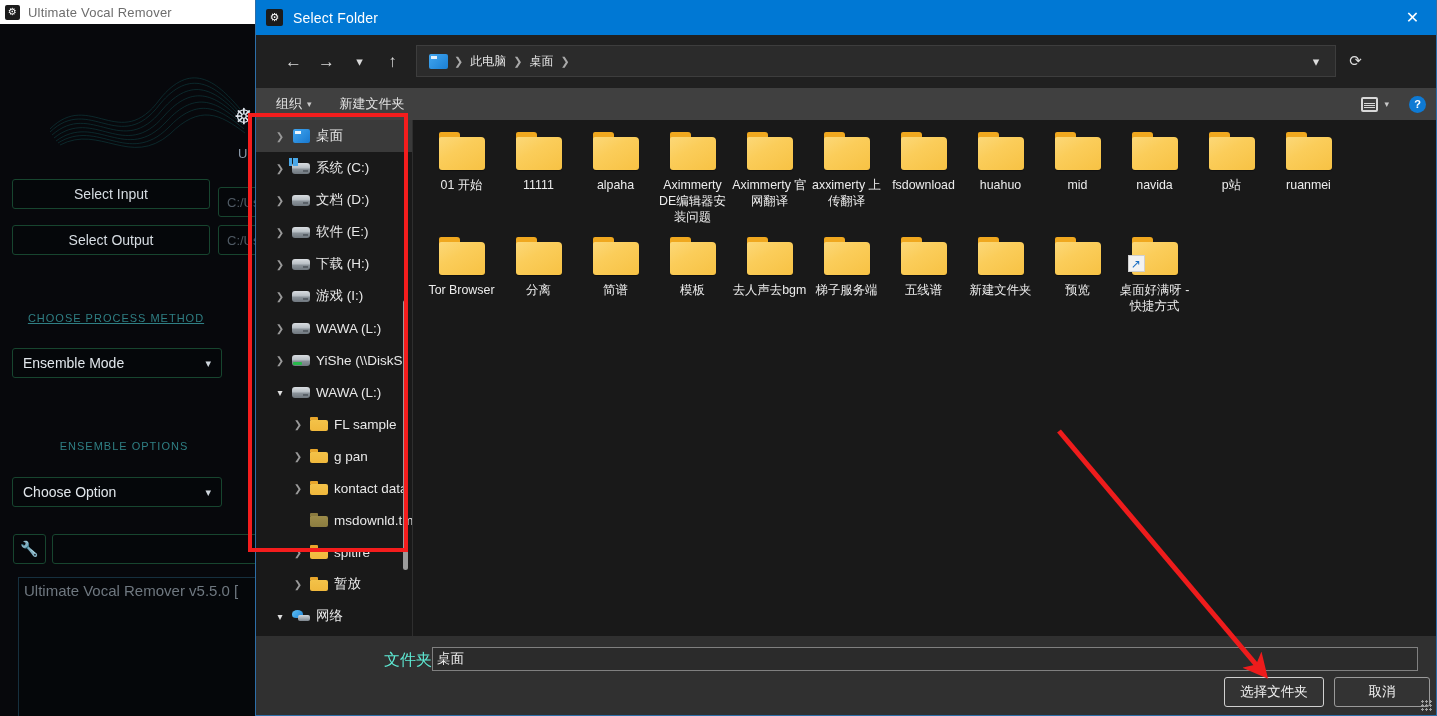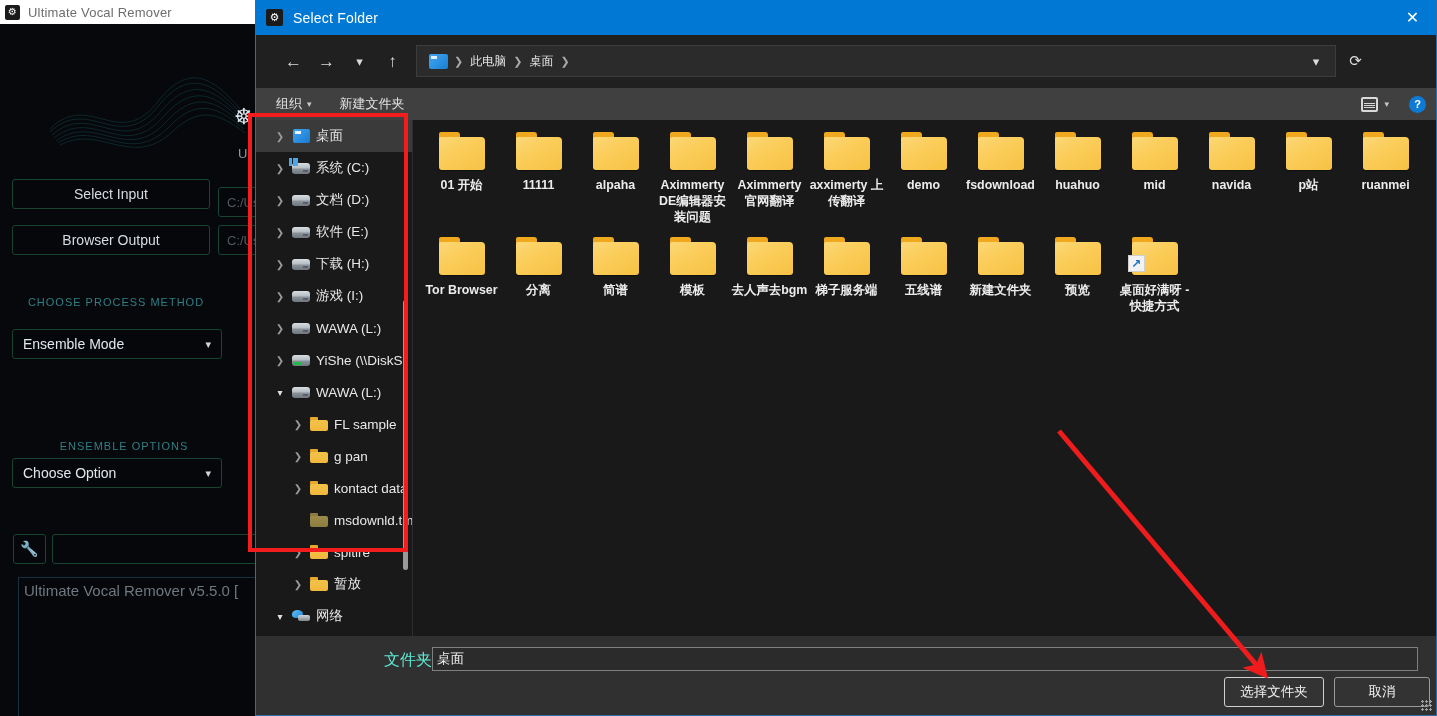--- a/index.html
+++ b/index.html
@@ -56,21 +56,21 @@
     white-space: nowrap;
   }
   .uvr-label {
     position: absolute; width: 232px; text-align: center;
     color: #2f7f84; font-size: 11px; letter-spacing: 1px;
   }
   .uvr-select {
     position: absolute; height: 30px;
     border: 1px solid #17452f; border-radius: 3px; background: #05070a;
     color: #e2e7ec; font-size: 14px;
-    display: flex; align-items: center; padding: 0 10px; justify-content: space-between;
+    display: flex; align-items: center; padding: 0 10px; justify-content: space-between; margin-top: 19px;
   }
   .uvr-select .chev { color: #cfd6dd; font-size: 11px; }
   .uvr-wrench {
     position: absolute; left: 13px; top: 510px; width: 33px; height: 30px;
     border: 1px solid #17452f; border-radius: 3px; background: #05070a;
     display: flex; align-items: center; justify-content: center;
     color: #e6ebef; font-size: 15px;
   }
   .uvr-cmdfield {
     position: absolute; left: 52px; top: 510px; width: 215px; height: 30px;
@@ -237,21 +237,20 @@
     background: #9a9a9a; border-radius: 3px;
   }
   .tree-divider{
     position:absolute;left:156px;top:0;width:1px;height:516px;background:#2e2e2e;
   }
 
   
   .file-pane {
     position: absolute; left: 157px; top: 0; right: 0; height: 516px;
     padding: 6px 0 0 10px;
-    font-weight: bold;
   }
   .grid-row { display: flex; }
   .file-cell {
     width: 77px; margin-right: 0; padding-top: 6px;
     display: flex; flex-direction: column; align-items: center;
   }
   .big-folder {
     width: 48px; height: 39px; position: relative; margin-bottom: 6px;
   }
   .big-folder .tab {
@@ -329,24 +328,24 @@
           <path d="M58,89 C98,64 128,113 168,74 C198,42 219,54 244,75"></path>
           <path d="M60,91 C100,70 130,114 170,80 C200,50 220,60 245,79"></path>
         </g>
       </svg>
       <div class="uvr-logo-mark">☸</div>
       <div class="uvr-u">U</div>
 
       <div class="uvr-btn" style="left:12px;top:155px;width:198px;">Select Input</div>
       <div class="uvr-field" style="left:218px;top:163px;width:60px;">C:/Us</div>
 
-      <div class="uvr-btn" style="left:12px;top:201px;width:198px;">Browser Output</div>
+      <div class="uvr-btn" style="left:12px;top:201px;width:198px;">Select Output</div>
       <div class="uvr-field" style="left:218px;top:201px;width:60px;">C:/Us</div>
 
-      <div class="uvr-label" style="left:0;top:272px;">CHOOSE PROCESS METHOD</div>
+      <div class="uvr-label" style="left:0;top:288px;text-decoration:underline;">CHOOSE PROCESS METHOD</div>
       <div class="uvr-select" style="left:12px;top:305px;width:210px;">
         <span>Ensemble Mode</span>
         <span class="chev">▾</span>
       </div>
 
       <div class="uvr-label" style="left:8px;top:416px;">ENSEMBLE OPTIONS</div>
       <div class="uvr-select" style="left:12px;top:434px;width:210px;">
         <span>Choose Option</span>
         <span class="chev">▾</span>
       </div>
@@ -587,27 +586,20 @@
                 <span class="tab"></span>
                 <span class="body"></span>
               </span>
               <span class="file-name">axximerty 上传翻译</span>
             </div>
             <div class="file-cell">
               <span class="big-folder">
                 <span class="tab"></span>
                 <span class="body"></span>
               </span>
-              <span class="file-name">demo</span>
-            </div>
-            <div class="file-cell">
-              <span class="big-folder">
-                <span class="tab"></span>
-                <span class="body"></span>
-              </span>
               <span class="file-name">fsdownload</span>
             </div>
             <div class="file-cell">
               <span class="big-folder">
                 <span class="tab"></span>
                 <span class="body"></span>
               </span>
               <span class="file-name">huahuo</span>
             </div>
             <div class="file-cell">

